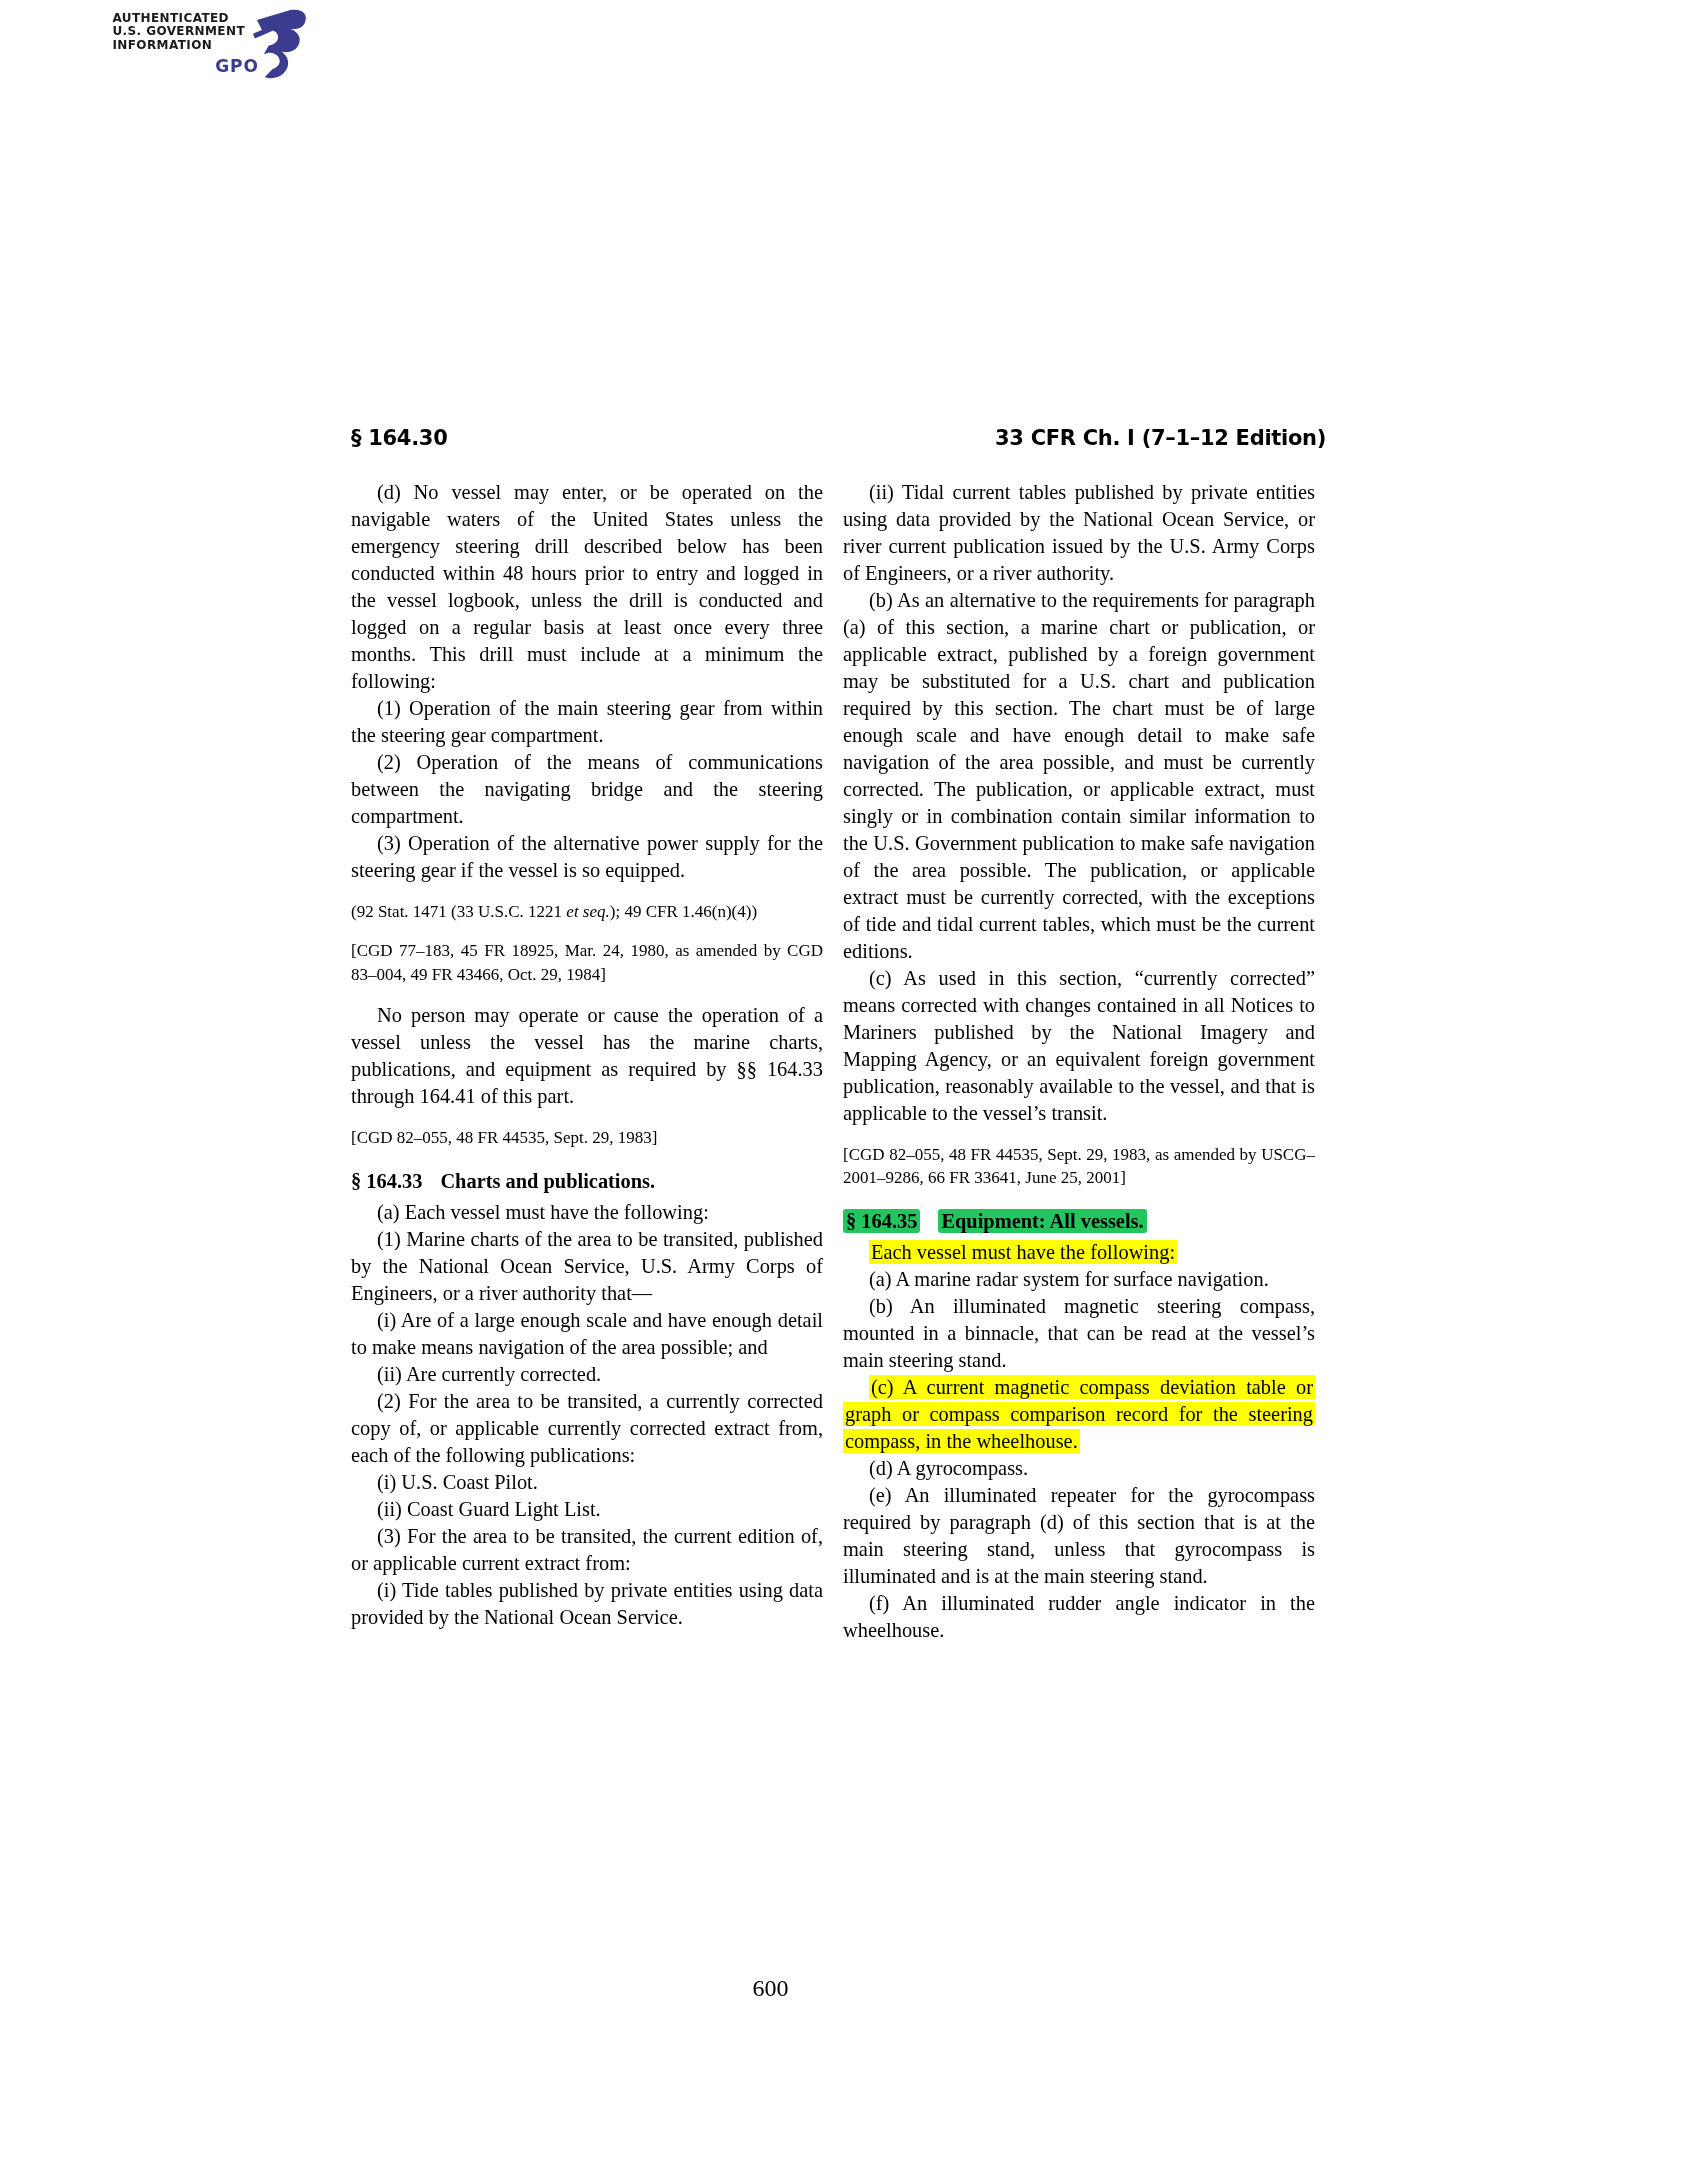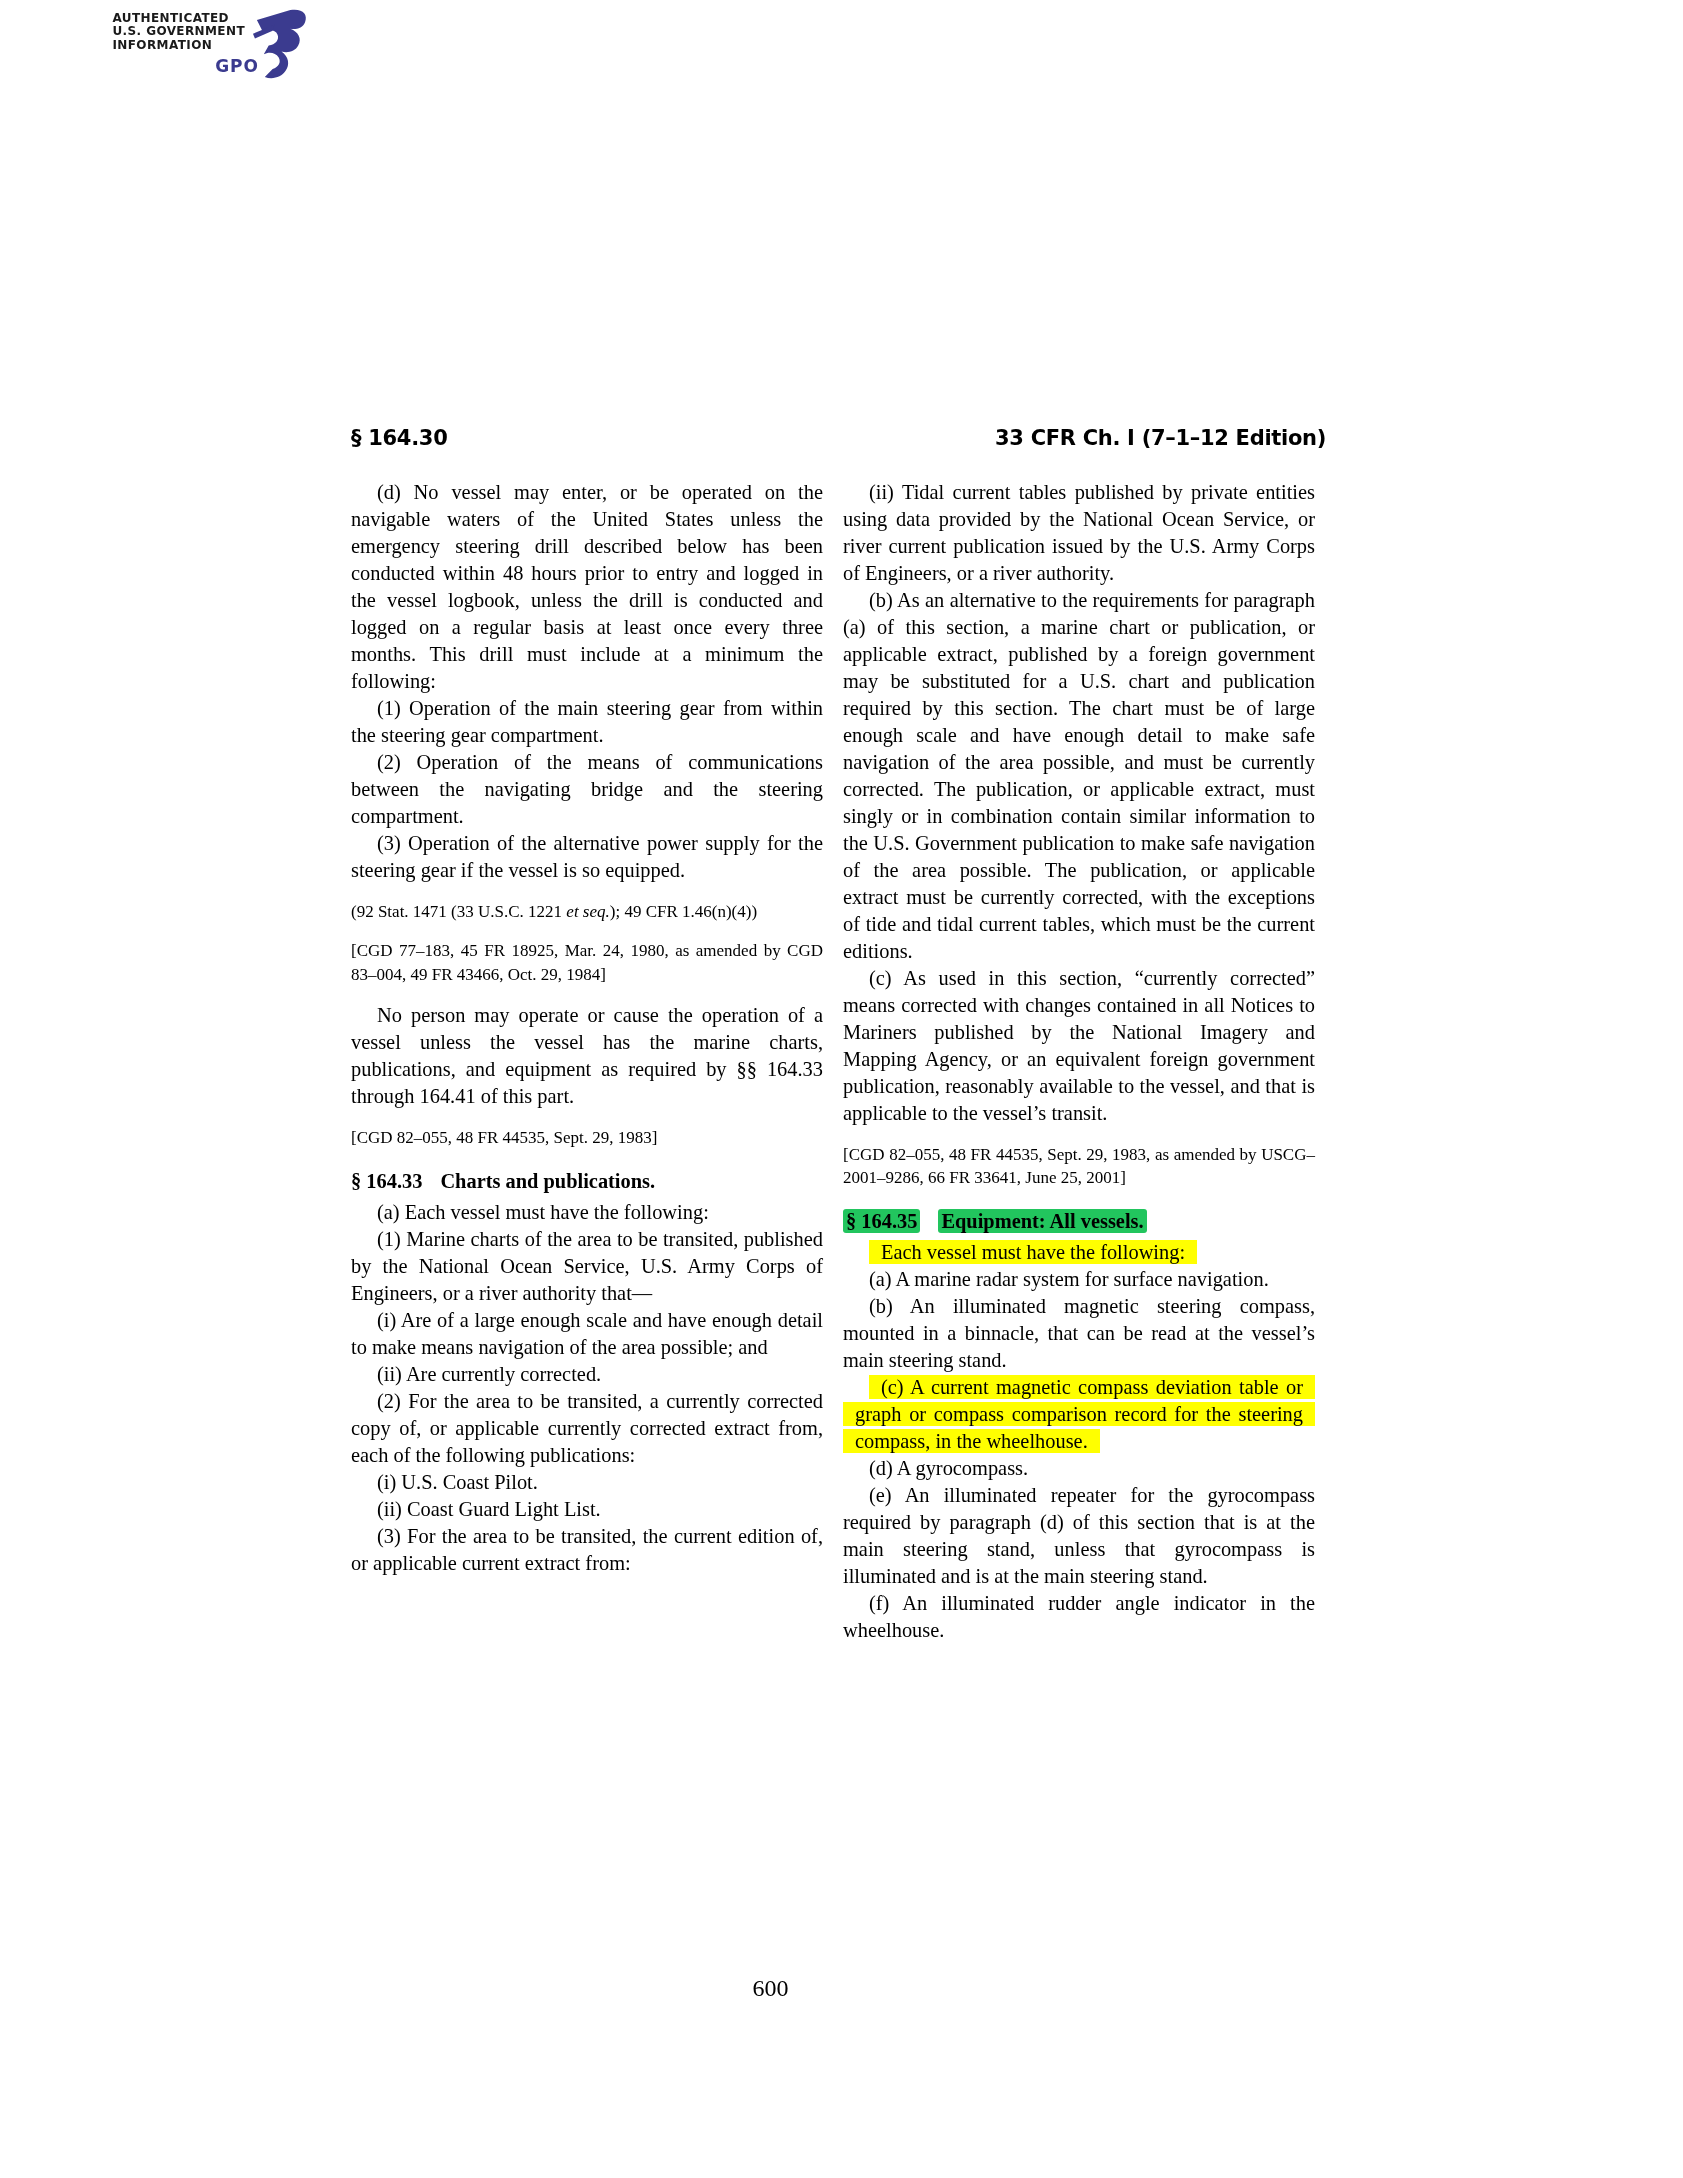--- a/index.html
+++ b/index.html
@@ -141,21 +141,21 @@
     padding: 1px 3px;
     border-radius: 3px;
     box-decoration-break: clone;
     -webkit-box-decoration-break: clone;
   }
   
   .hl-block {
     background: #ffff00;
     box-decoration-break: clone;
     -webkit-box-decoration-break: clone;
-    padding: 1px 12px;
+    padding: 1px 2px;
   }
 
   em { font-style: italic; }
 
   
   #folio {
     position: absolute;
     left: 0;
     top: 1975px;
     width: 1541px;
@@ -208,20 +208,21 @@
       <h2 class="section-head"><span class="num">§ 164.33</span><span class="gap"></span><span>Charts and publications.</span></h2>
 
       <p class="body">(a) Each vessel must have the following:</p>
       <p class="body">(1) Marine charts of the area to be transited, published by the National Ocean Service, U.S. Army Corps of Engineers, or a river authority that—</p>
       <p class="body">(i) Are of a large enough scale and have enough detail to make means navigation of the area possible; and</p>
       <p class="body">(ii) Are currently corrected.</p>
       <p class="body">(2) For the area to be transited, a currently corrected copy of, or applicable currently corrected extract from, each of the following publications:</p>
       <p class="body">(i) U.S. Coast Pilot.</p>
       <p class="body">(ii) Coast Guard Light List.</p>
       <p class="body">(3) For the area to be transited, the current edition of, or applicable current extract from:</p>
+      <p class="body">(i) Tide tables published by private entities using data provided by the National Ocean Service.</p>
 
     </div>
 
     <div class="column" id="right-column">
 
       <p class="body">(ii) Tidal current tables published by private entities using data provided by the National Ocean Service, or river current publication issued by the U.S. Army Corps of Engineers, or a river authority.</p>
       <p class="body">(b) As an alternative to the requirements for paragraph (a) of this section, a marine chart or publication, or applicable extract, published by a foreign government may be substituted for a U.S. chart and publication required by this section. The chart must be of large enough scale and have enough detail to make safe navigation of the area possible, and must be currently corrected. The publication, or applicable extract, must singly or in combination contain similar information to the U.S. Government publication to make safe navigation of the area possible. The publication, or applicable extract must be currently corrected, with the exceptions of tide and tidal current tables, which must be the current editions.</p>
       <p class="body">(c) As used in this section, “currently corrected” means corrected with changes contained in all Notices to Mariners published by the National Imagery and Mapping Agency, or an equivalent foreign government publication, reasonably available to the vessel, and that is applicable to the vessel’s transit.</p>
 
       <p class="cite">[CGD 82–055, 48 FR 44535, Sept. 29, 1983, as amended by USCG–2001–9286, 66 FR 33641, June 25, 2001]</p>

